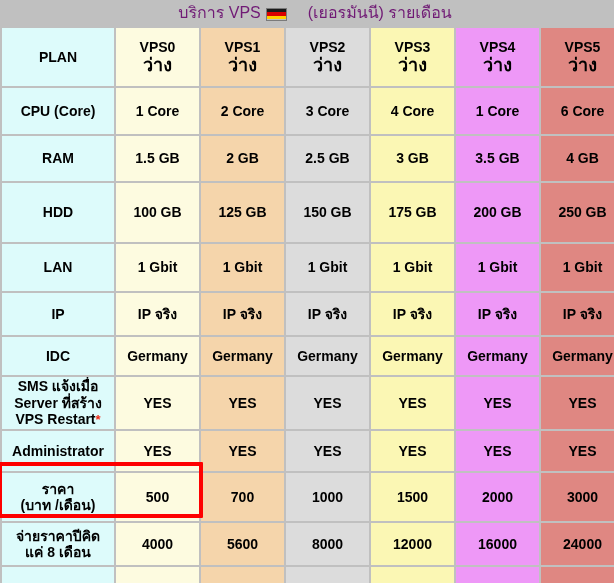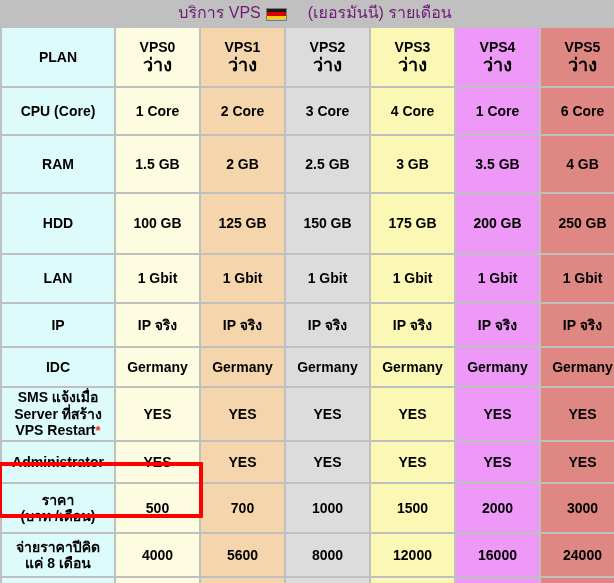--- a/index.html
+++ b/index.html
@@ -174,21 +174,21 @@
         <td class="col-label" style="height:46px">CPU (Core)</td>
         <td class="col-v0">1 Core</td>
         <td class="col-v1">2 Core</td>
         <td class="col-v2">3 Core</td>
         <td class="col-v3">4 Core</td>
         <td class="col-v4">1 Core</td>
         <td class="col-v5">6 Core</td>
       </tr>
 
       <tr>
-        <td class="col-label" style="height:56px">RAM</td>
+        <td class="col-label" style="height:45px">RAM</td>
         <td class="col-v0">1.5 GB</td>
         <td class="col-v1">2 GB</td>
         <td class="col-v2">2.5 GB</td>
         <td class="col-v3">3 GB</td>
         <td class="col-v4">3.5 GB</td>
         <td class="col-v5">4 GB</td>
       </tr>
 
       <tr>
         <td class="col-label" style="height:59px">HDD</td>

